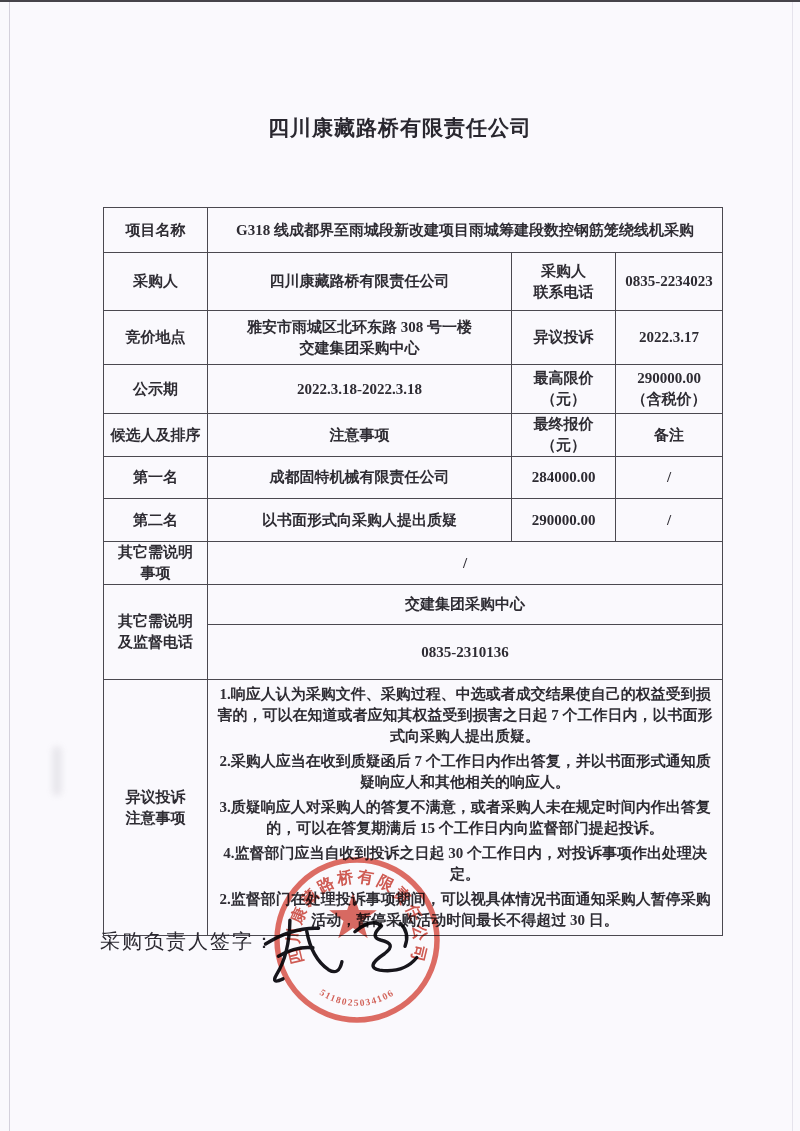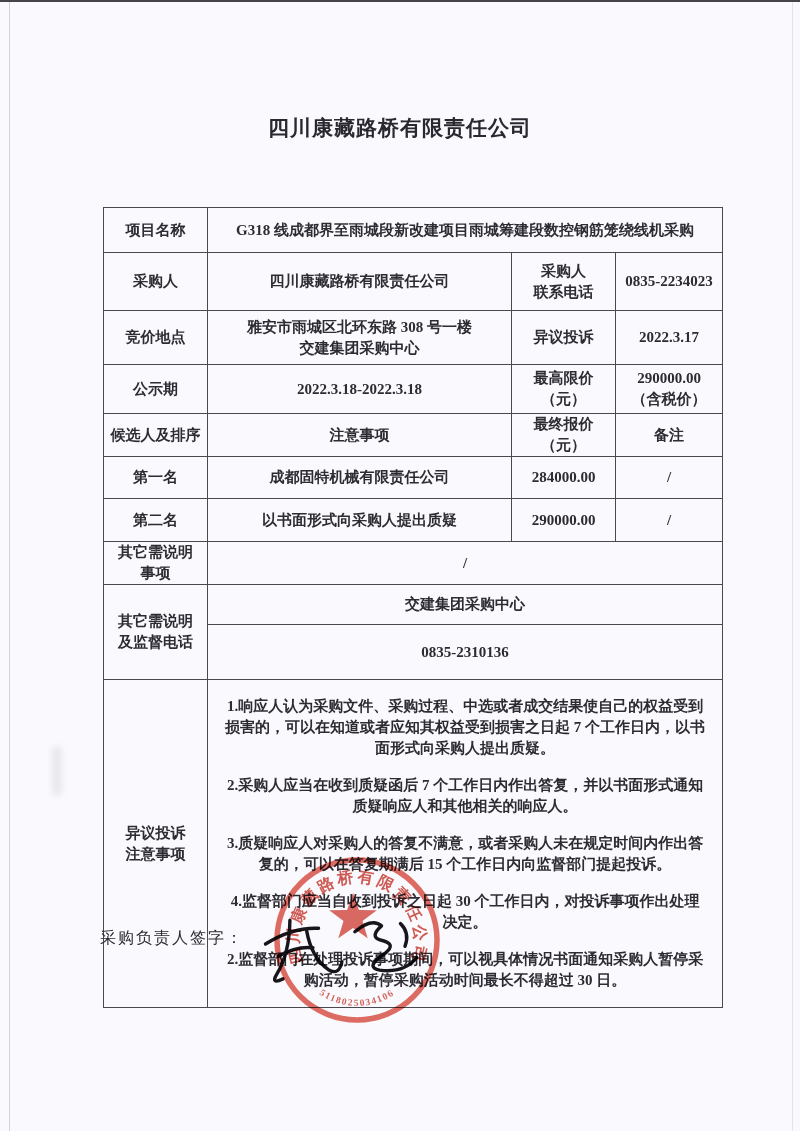--- a/index.html
+++ b/index.html
@@ -28,25 +28,25 @@
   table.result td{
     border:1px solid #4b4950;vertical-align:middle;text-align:center;
     font-size:15px;color:#2e2c33;padding:0;line-height:21px;
   }
   td.preline{white-space:pre-line;}
   td.left{text-align:left;padding-left:12px;}
   td.complaint-cell{
     text-align:justify;vertical-align:top;
     padding:15px 10px 8px 14px;font-size:14px;line-height:23px;
   }
-  td.complaint-cell p{margin:16px;}
+  td.complaint-cell p{margin:4px;}
   
   .sign-line{
     position:absolute;left:100px;top:928px;
-    font-size:16px;letter-spacing:2px;color:#2b2931;
+    font-size:20px;letter-spacing:2px;color:#2b2931;
   }
   
   .signature{position:absolute;left:252px;top:898px;width:210px;height:100px;mix-blend-mode:multiply;z-index:5;}
   
   .seal{position:absolute;left:257px;top:840px;width:200px;height:200px;
     mix-blend-mode:multiply;opacity:.86;filter:blur(.4px);z-index:4;}
   .seal-text{font-family:"Liberation Serif","DejaVu Serif",serif;font-weight:bold;}
 </style>
 </head>
 <body>

